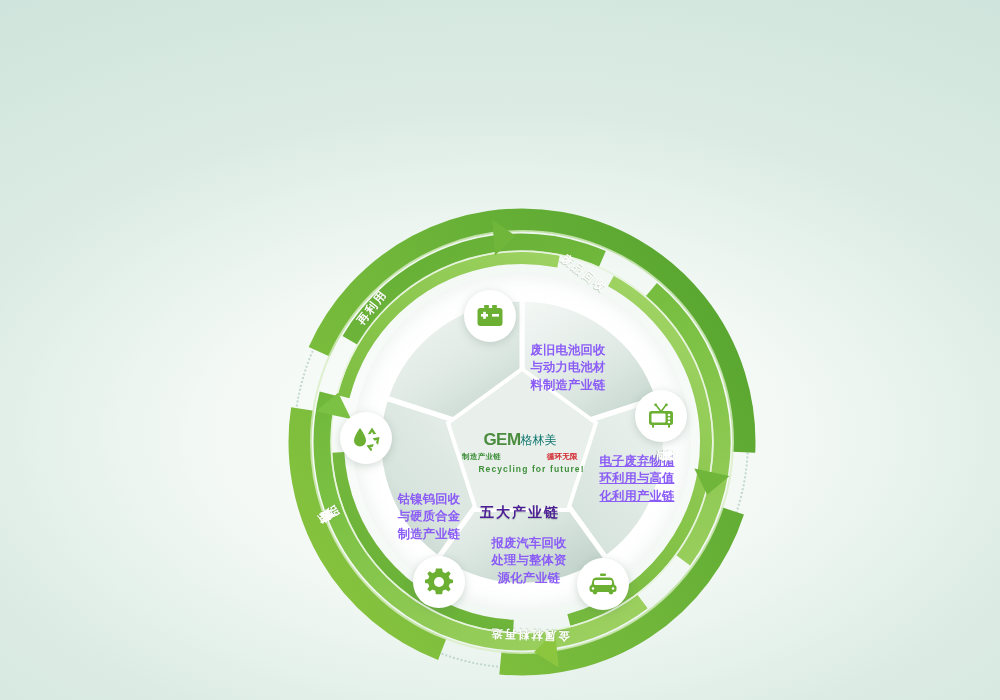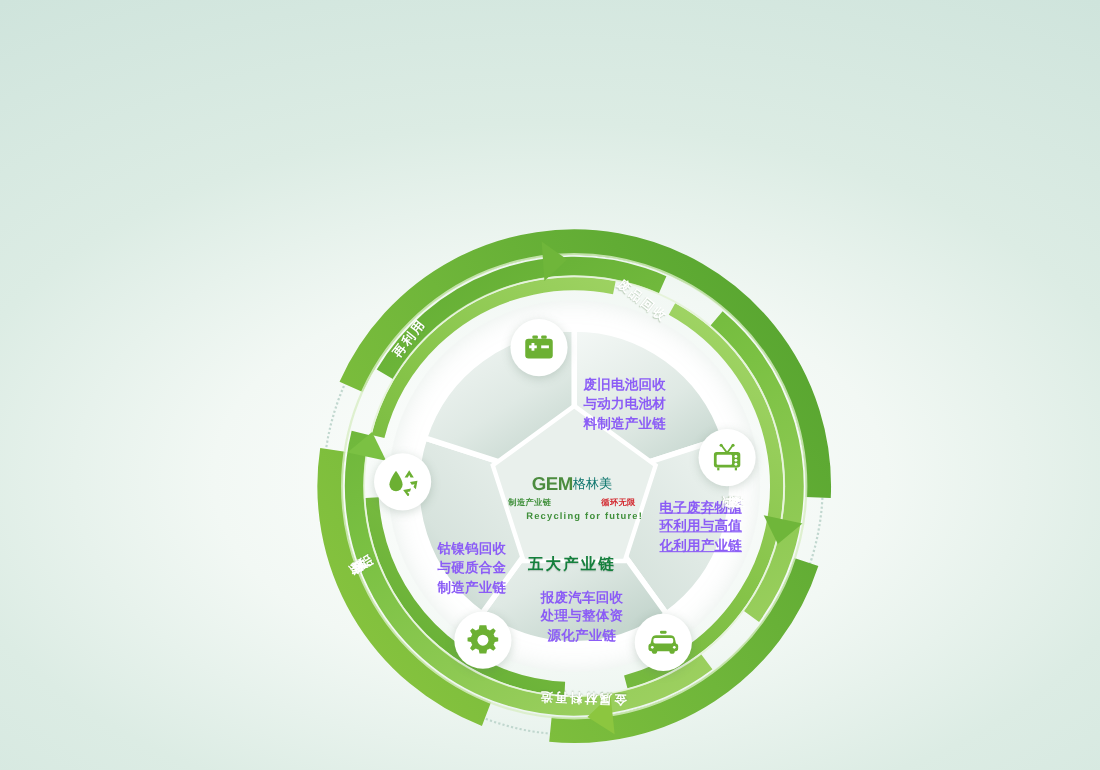--- a/index.html
+++ b/index.html
@@ -64,21 +64,21 @@
   .gem-cn { font-size:12px; font-weight:normal; color:#0f766e; letter-spacing:0px; }
   .gem-sub { font-size:7.5px; font-weight:bold; margin-top:2px; letter-spacing:.3px; }
   .gem-sub .a { color:#3f8f3a; }
   .gem-sub .b { color:#d2232a;padding-left:36px; }
   .gem-eng {
     font-size:8.5px; font-weight:bold; color:#3f8f3a;
     letter-spacing:1.1px; margin-top:2px;padding-left:23px;
   }
   .pent-label {
     position:absolute; left:0; bottom:22px; width:152px; text-align:center;
-    font-size:14px; font-weight:bold; color:#15803d; letter-spacing:2px;
+    font-size:14px; font-weight:bold; color:#4c1d95; letter-spacing:2px;
     text-shadow:0 1px 1px rgba(90,120,100,.35);
   }
 
   
   .chain-text {
     position:absolute; color:#8b5cf6; font-size:12.3px;
     line-height:1.42; text-align:center; font-weight:bold;
     white-space:pre-line; letter-spacing:.2px;
   }
   #ct-battery  { left:516px; top:342px; width:104px; }

